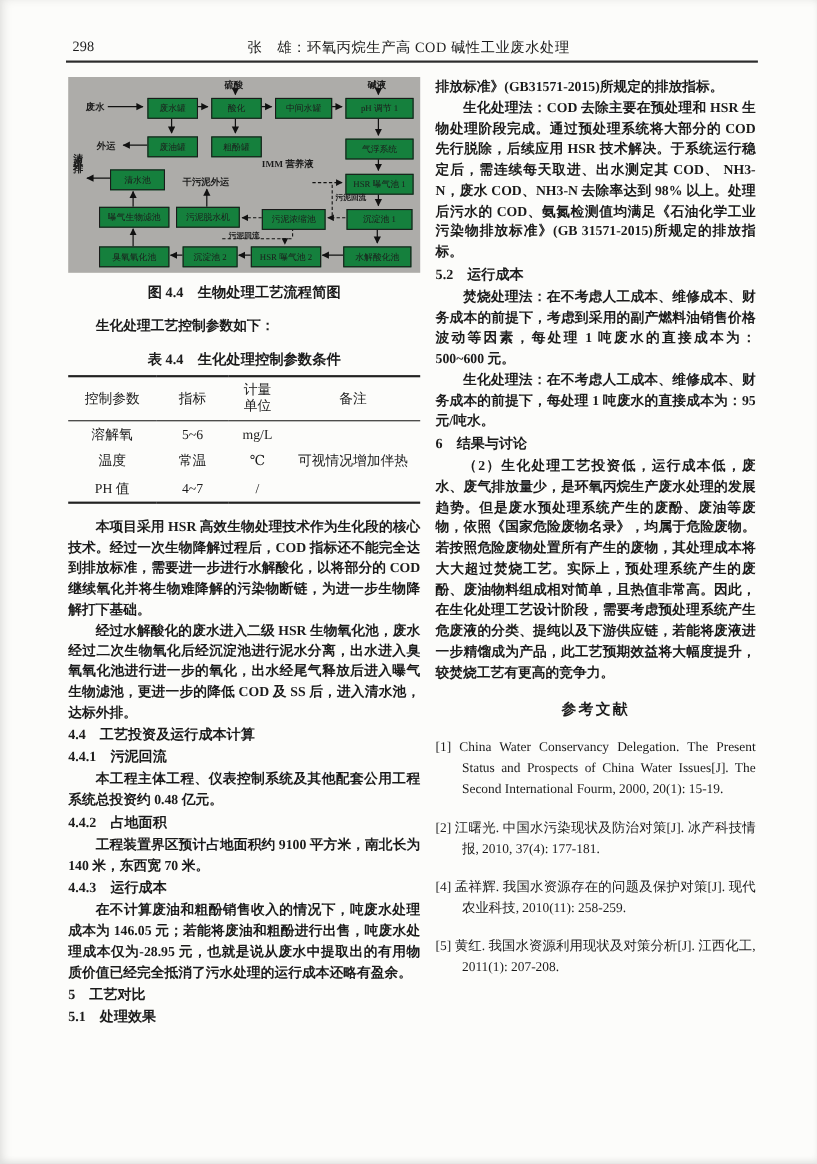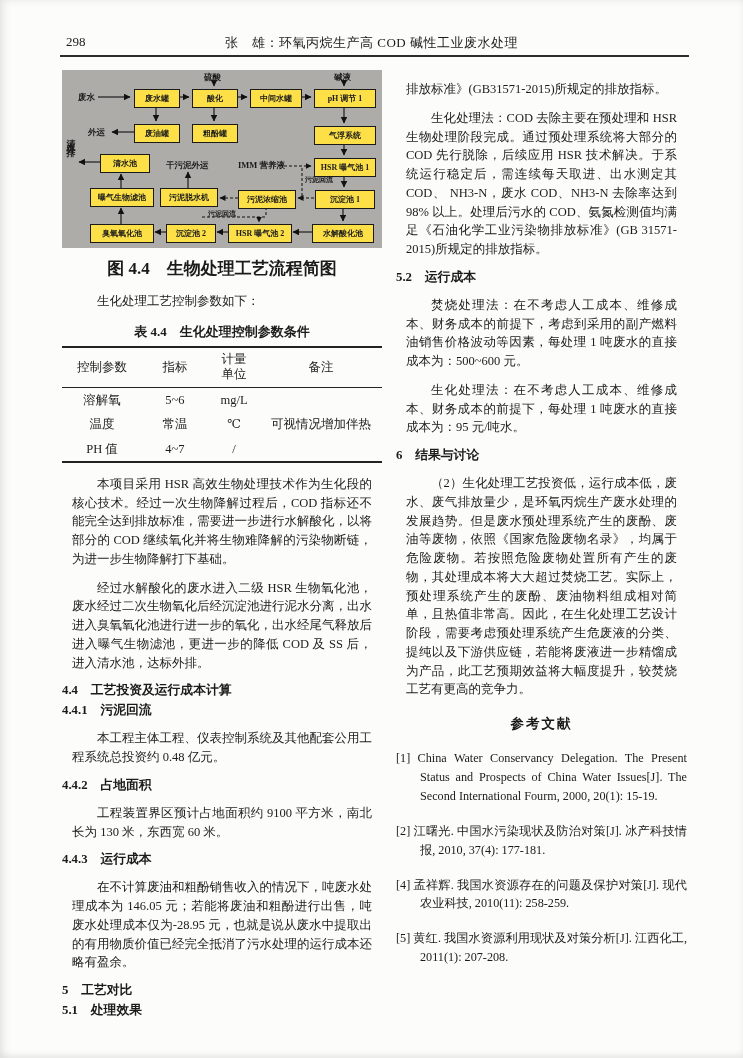--- a/index.html
+++ b/index.html
@@ -5,34 +5,34 @@
   html,body{margin:0;padding:0;background:#e8e8e6;}
   .page{width:743px;height:1058px;position:relative;margin:0 auto;background:#fcfcfa;
         overflow:hidden;font-family:"Liberation Serif","DejaVu Serif",serif;color:#1b1b1b;
         box-shadow:inset 4px 0 8px rgba(0,0,0,.08), inset 0 -3px 6px rgba(0,0,0,.05);}
   .pagenum{position:absolute;top:34px;left:66px;font-size:13px;}
   .htitle{position:absolute;top:34px;left:0;width:100%;text-align:center;font-size:13px;letter-spacing:.5px;}
   .hrule{position:absolute;top:55px;left:60px;right:54px;border-top:2px solid #2c2c2c;}
   .columns{position:absolute;top:70px;left:62px;display:flex;gap:14px;}
   .colL{width:320px;}
   .colR{width:291px;}
-  p.body{font-size:12.5px;line-height:1.5;text-align:justify;margin:10px;text-indent:2em;}
+  p.body{font-size:12.5px;line-height:1.5;text-align:justify;margin:0;text-indent:2em;font-weight:bold;}
   p.noind{text-indent:0;}
   .shead{font-size:12.8px;font-weight:bold;margin:3px 0 2px;}
-  .caption{text-align:center;font-weight:bold;font-size:17px;margin:9px 0 12px;}
+  .caption{text-align:center;font-weight:bold;font-size:13px;margin:9px 0 12px;}
   .tcap{text-align:center;font-weight:bold;font-size:13px;margin:12px 0 5px;}
   table.ctable{width:100%;border-collapse:collapse;border-top:2px solid #222;border-bottom:2px solid #222;
                font-size:12.5px;margin-bottom:12px;}
   .ctable th{font-weight:normal;padding:4px 2px;text-align:center;vertical-align:middle;line-height:1.25;}
   .ctable thead tr{border-bottom:1.5px solid #222;}
   .ctable td{padding:4px 2px;text-align:center;line-height:1.3;}
   .wrap2{display:block;width:2.2em;margin:0 auto;}
   .diagram{position:relative;width:320px;height:178px;background:#adaca9;}
-  .dbox{position:absolute;height:17px;background:#fde047;border:1px solid #1a1a1a;display:flex;
-        align-items:center;justify-content:center;font-weight:bold;font-size:8px;white-space:nowrap;}
+  .dbox{position:absolute;height:17px;background:#15803d;border:1px solid #1a1a1a;display:flex;
+        align-items:center;justify-content:center;font-weight:normal;font-size:8px;white-space:nowrap;}
   .dlabel{position:absolute;font-weight:bold;font-size:8.5px;white-space:nowrap;}
   .dlabel.sm{font-size:7px;}
   .vlabel{position:absolute;left:2px;top:62px;writing-mode:vertical-rl;text-orientation:upright;
           font-weight:bold;font-size:9px;letter-spacing:3px;}
   .darrows{position:absolute;left:0;top:0;}
   .refs-title{text-align:center;font-weight:bold;font-size:13.5px;margin:16px 0 12px;letter-spacing:2px;}
   p.ref{font-size:12.2px;line-height:1.55;margin:16px 0 2px;text-align:justify;
         padding-left:24px;text-indent:-24px;}
 </style>
 </head>
@@ -104,21 +104,21 @@
         <div class="dbox" style="left:28px;top:154px;width:62px">臭氧氧化池</div>
         <div class="dbox" style="left:104px;top:154px;width:48px">沉淀池 2</div>
         <div class="dbox" style="left:166px;top:154px;width:62px">HSR 曝气池 2</div>
         <div class="dbox" style="left:250px;top:154px;width:60px">水解酸化池</div>
 
         <div class="dlabel" style="left:16px;top:22px">废水</div>
         <div class="dlabel" style="left:142px;top:2px">硫酸</div>
         <div class="dlabel" style="left:272px;top:2px">碱液</div>
         <div class="dlabel" style="left:26px;top:57px">外运</div>
         <div class="dlabel" style="left:104px;top:90px">干污泥外运</div>
-        <div class="dlabel" style="left:176px;top:90px">IMM 营养液</div>
+        <div class="dlabel" style="left:176px;top:74px">IMM 营养液</div>
         <div class="dlabel sm" style="left:243px;top:105px">污泥回流</div>
         <div class="dlabel sm" style="left:146px;top:139px">污泥回流</div>
         <div class="vlabel">清水外排</div>
       </div>
 
       <div class="caption">图 4.4　生物处理工艺流程简图</div>
 
       <p class="body noind" style="text-indent:2em">生化处理工艺控制参数如下：</p>
 
       <div class="tcap">表 4.4　生化处理控制参数条件</div>
@@ -161,21 +161,21 @@
           </tr>
         </tbody>
       </table>
 
       <p class="body">本项目采用 HSR 高效生物处理技术作为生化段的核心技术。经过一次生物降解过程后，COD 指标还不能完全达到排放标准，需要进一步进行水解酸化，以将部分的 COD 继续氧化并将生物难降解的污染物断链，为进一步生物降解打下基础。</p>
       <p class="body">经过水解酸化的废水进入二级 HSR 生物氧化池，废水经过二次生物氧化后经沉淀池进行泥水分离，出水进入臭氧氧化池进行进一步的氧化，出水经尾气释放后进入曝气生物滤池，更进一步的降低 COD 及 SS 后，进入清水池，达标外排。</p>
       <div class="shead">4.4　工艺投资及运行成本计算</div>
       <div class="shead">4.4.1　污泥回流</div>
       <p class="body">本工程主体工程、仪表控制系统及其他配套公用工程系统总投资约 0.48 亿元。</p>
       <div class="shead">4.4.2　占地面积</div>
-      <p class="body">工程装置界区预计占地面积约 9100 平方米，南北长为 130 米，东西宽 60 米。</p>
+      <p class="body">工程装置界区预计占地面积约 9100 平方米，南北长为 140 米，东西宽 70 米。</p>
       <div class="shead">4.4.3　运行成本</div>
       <p class="body">在不计算废油和粗酚销售收入的情况下，吨废水处理成本为 146.05 元；若能将废油和粗酚进行出售，吨废水处理成本仅为-28.95 元，也就是说从废水中提取出的有用物质价值已经完全抵消了污水处理的运行成本还略有盈余。</p>
       <div class="shead">5　工艺对比</div>
       <div class="shead">5.1　处理效果</div>
     </div>
 
     <div class="colR">
       <p class="body noind">排放标准》(GB31571-2015)所规定的排放指标。</p>
       <p class="body">生化处理法：COD 去除主要在预处理和 HSR 生物处理阶段完成。通过预处理系统将大部分的 COD 先行脱除，后续应用 HSR 技术解决。于系统运行稳定后，需连续每天取进、出水测定其 COD、 NH3-N，废水 COD、NH3-N 去除率达到 98% 以上。处理后污水的 COD、氨氮检测值均满足《石油化学工业污染物排放标准》(GB 31571-2015)所规定的排放指标。</p>
       <div class="shead">5.2　运行成本</div>

